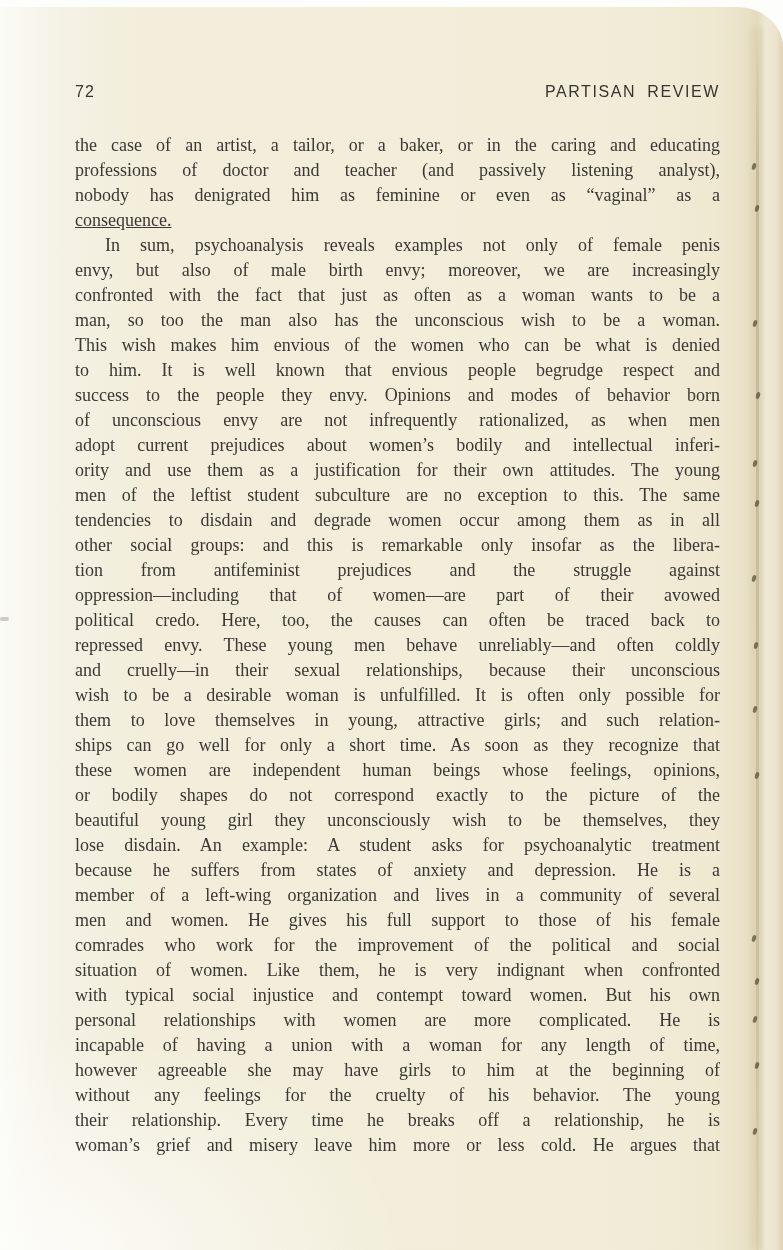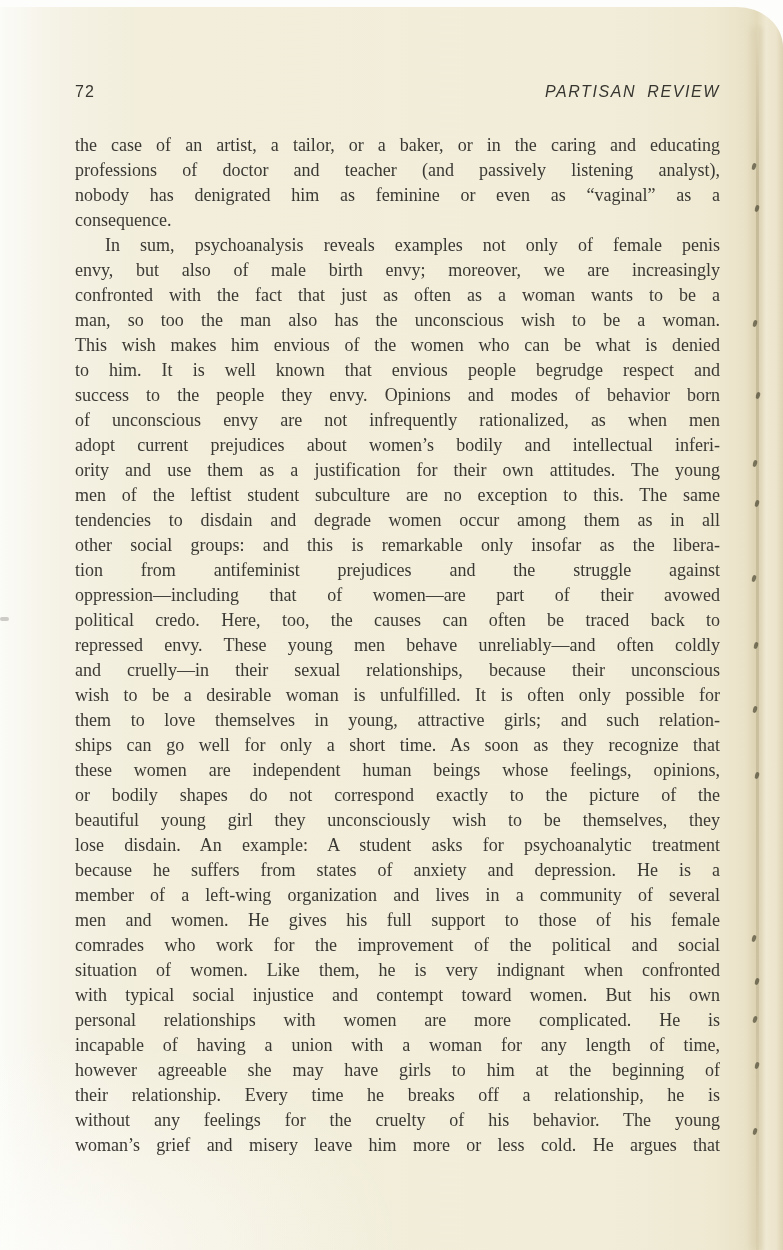--- a/index.html
+++ b/index.html
@@ -45,37 +45,37 @@
     left: 75px; top: 76px;
     width: 645px;
     display: flex;
     justify-content: space-between;
     align-items: flex-start;
     font-family: "Liberation Sans", "DejaVu Sans", sans-serif;
     font-size: 16px;
     color: #36352f;
   }
   .page-number { letter-spacing: 1px; }
-  .journal-title { letter-spacing: 1.6px; word-spacing: 5px; font-style: italic; }
+  .journal-title { letter-spacing: 1.6px; word-spacing: 5px; }
   .body-text {
     position: absolute;
     left: 75px; top: 126px;
     width: 645px;
     font-size: 18px;
     line-height: 25px;
     color: #3a3833;
   }
   .text-line {
     text-align: justify;
     text-align-last: justify;
     white-space: normal;
     height: 25px;
     overflow: visible;
   }
-  .text-line.para-end { text-align-last: left; }
+  .text-line.para-end { text-align-last: left; text-decoration: underline; }
   .text-line.indent { text-indent: 30px; font-family: Liberation Serif, serif; }
   .speck {
     position: absolute;
     width: 4px; height: 7px;
     background: #57513e;
     border-radius: 60% 40% 55% 45%;
     opacity: 0.75;
     transform: rotate(14deg);
   }
   .left-edge-mark {
@@ -130,22 +130,22 @@
         <div class="text-line">lose disdain. An example: A student asks for psychoanalytic treatment</div>
         <div class="text-line">because he suffers from states of anxiety and depression. He is a</div>
         <div class="text-line">member of a left-wing organization and lives in a community of several</div>
         <div class="text-line">men and women. He gives his full support to those of his female</div>
         <div class="text-line">comrades who work for the improvement of the political and social</div>
         <div class="text-line">situation of women. Like them, he is very indignant when confronted</div>
         <div class="text-line">with typical social injustice and contempt toward women. But his own</div>
         <div class="text-line">personal relationships with women are more complicated. He is</div>
         <div class="text-line">incapable of having a union with a woman for any length of time,</div>
         <div class="text-line">however agreeable she may have girls to him at the beginning of</div>
+        <div class="text-line">without any feelings for the cruelty of his behavior. The young</div>
         <div class="text-line">their relationship. Every time he breaks off a relationship, he is</div>
-        <div class="text-line">without any feelings for the cruelty of his behavior. The young</div>
         <div class="text-line">woman’s grief and misery leave him more or less cold. He argues that</div>
       </div>
 
     <div class="left-edge-mark"></div>
     <div class="edge-crease"></div>
   <div class="speck" style="left: 752px; top: 156px;"></div>
       <div class="speck" style="left: 755px; top: 198px;"></div>
       <div class="speck" style="left: 753px; top: 313px;"></div>
       <div class="speck" style="left: 756px; top: 385px;"></div>
       <div class="speck" style="left: 753px; top: 453px;"></div>

